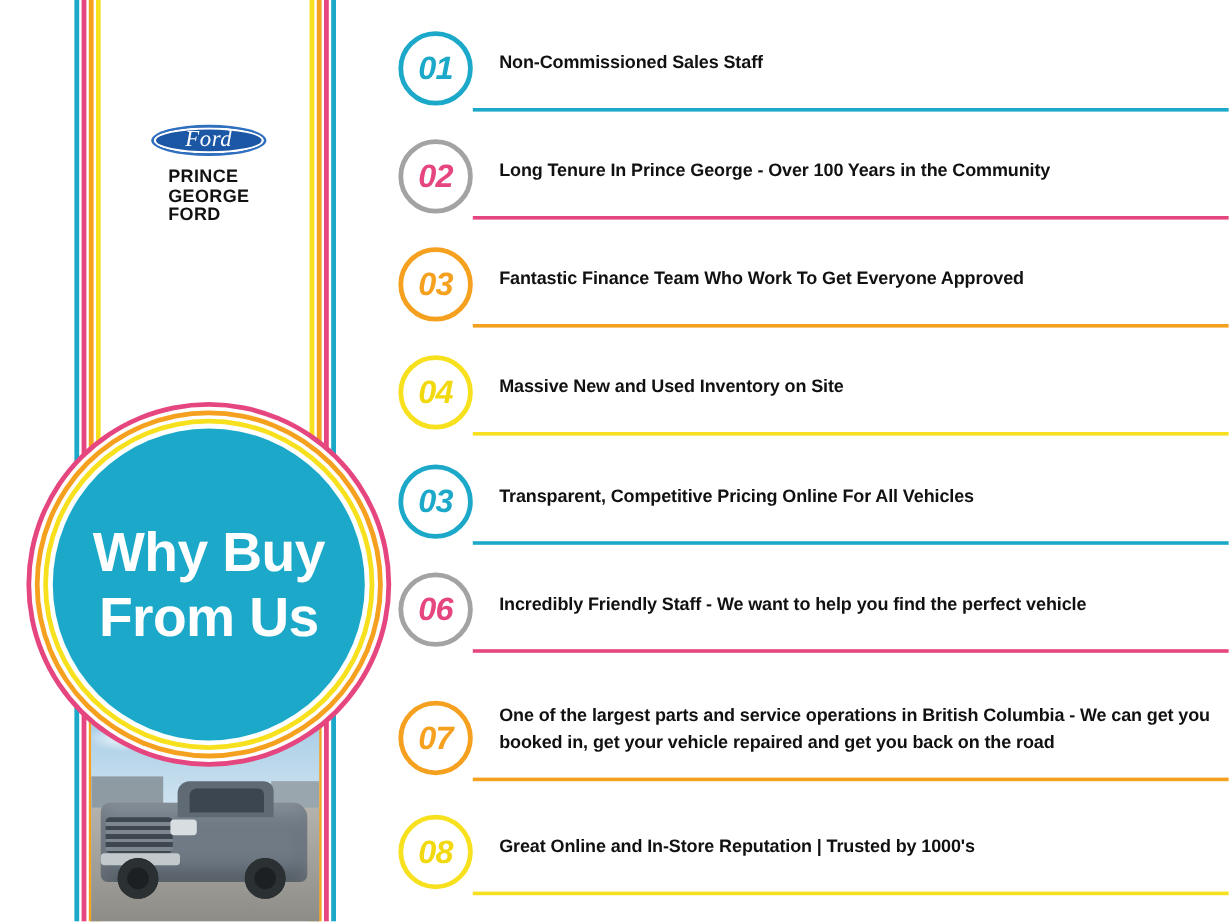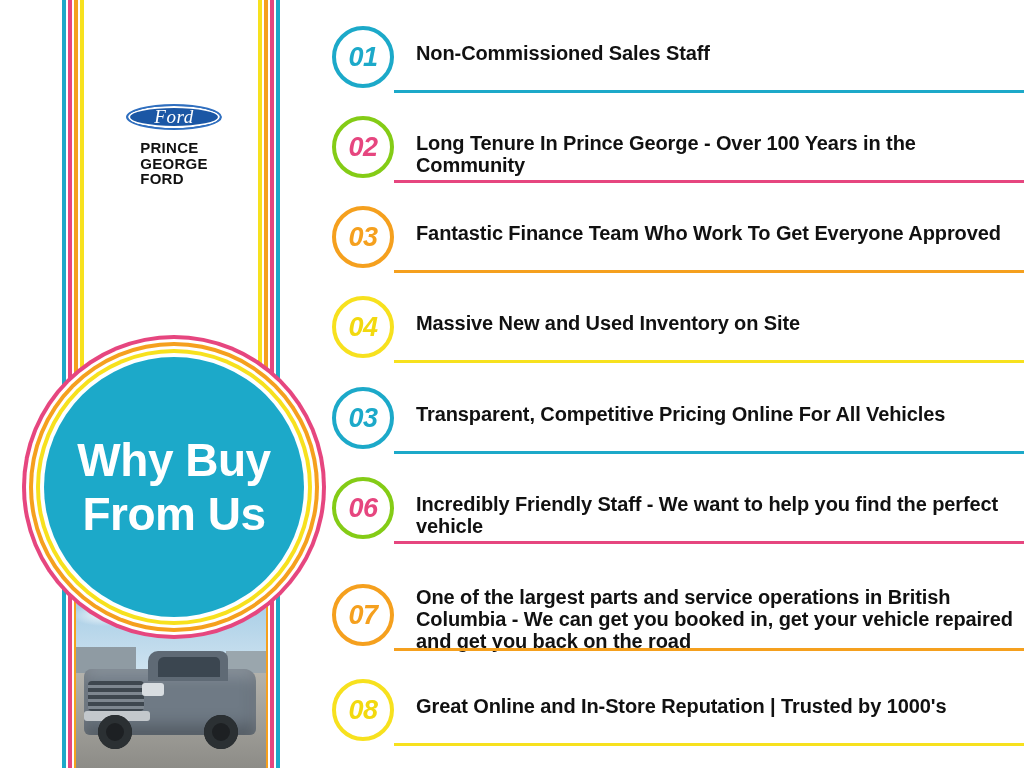--- a/index.html
+++ b/index.html
@@ -258,39 +258,39 @@
     font-size: 27px;
     letter-spacing: -0.5px;
     box-sizing: border-box;
   }
   .item-text {
     position: absolute;
     left: 98px;
     top: 16px;
     width: 600px;
     color: #111111;
-    font-size: 20px;
+    font-size: 15px;
     line-height: 22px;
     font-weight: bold;
     letter-spacing: -0.1px;
   }
   .item-rule {
     position: absolute;
     left: 76px;
     width: 630px;
     height: 3px;
   }
 
   .c-cyan   { color: #1ca9c9; }
   .c-pink   { color: #e6467f; }
   .c-orange { color: #f5a01e; }
   .c-yellow { color: #f2d90f; }
 
   .b-cyan   { border: 4px solid #1ca9c9; }
-  .b-pink   { border: 4px solid #84cc16; }
+  .b-pink   { border: 4px solid #a3a3a3; }
   .b-orange { border: 4px solid #f5a01e; }
   .b-yellow { border: 4px solid #f7e11e; }
 
   .r-cyan   { background: #1ca9c9; }
   .r-pink   { background: #e6467f; }
   .r-orange { background: #f5a01e; }
   .r-yellow { background: #f7e11e; }
 </style>
 </head>
 <body>

